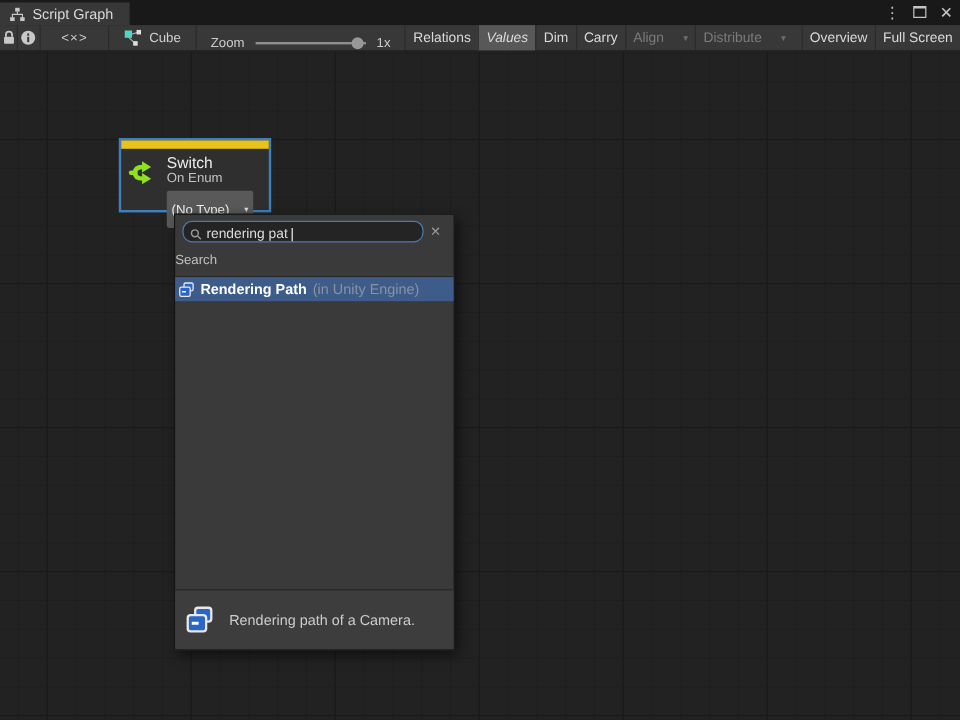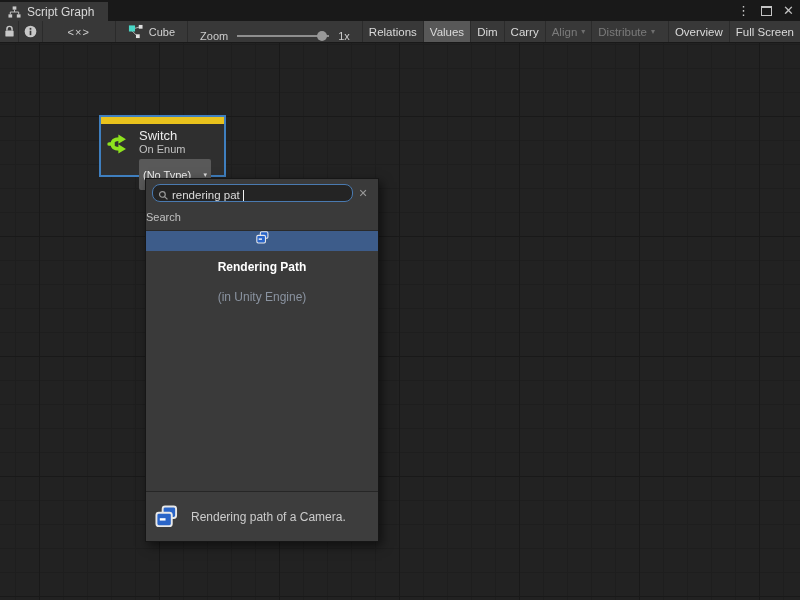--- a/index.html
+++ b/index.html
@@ -20,22 +20,22 @@
   .tool-ibtn{display:flex;align-items:center;justify-content:center;border-right:1px solid #2b2b2b;}
   .w-lock{width:20px;} .w-info{width:25px;} .w-code{width:80px;color:#cfcfcf;font-size:11px;letter-spacing:1px;}
   .graph-ref{display:flex;align-items:center;gap:6px;padding:0 12px;border-right:1px solid #2b2b2b;}
   .zoom-sec{display:flex;align-items:center;gap:9px;padding:15px 12px;}
   .zoom-sec .lbl{color:#cccccc;}
   .slider{position:relative;width:92px;height:12px;}
   .slider-track{position:absolute;left:0;right:0;top:5px;height:2px;background:#8f8f8f;}
   .slider-handle{position:absolute;top:1px;right:2px;width:10px;height:10px;border-radius:50%;background:#989898;}
   .tb-right{margin-left:auto;display:flex;align-items:stretch;white-space:nowrap;}
   .tb-btn{display:flex;align-items:center;padding:0 6px;border-left:1px solid #2b2b2b;font-size:11.5px;color:#dadada;cursor:default;}
-  .tb-btn.active{background:#585858;}
-  .tb-btn.disabled{color:#7b7b7b;}
+  .tb-btn.active{background:#585858;font-style:italic;}
+  .tb-btn.disabled{color:#7b7b7b;gap:12px;}
   .tb-btn .caret{font-size:8px;margin-left:4px;color:#b9b9b9;}
   .tb-btn.disabled .caret{color:#6e6e6e;}
   .tb-btn.grp-gap{margin-left:7px;}
   
   .canvas{position:absolute;left:0;right:0;top:43px;bottom:0;background-color:#222222;
     background-image:
       linear-gradient(#191919 1px,transparent 1px),
       linear-gradient(90deg,#191919 1px,transparent 1px),
       linear-gradient(#1e1e1e 1px,transparent 1px),
       linear-gradient(90deg,#1e1e1e 1px,transparent 1px);
@@ -58,21 +58,21 @@
   .finder{position:absolute;left:145px;top:135px;width:234px;height:364px;box-sizing:border-box;z-index:2;
     background:#3a3a3a;border:1px solid #161616;box-shadow:3px 4px 10px rgba(0,0,0,.55);
     display:flex;flex-direction:column;}
   .finder-top{padding:5px 5px 0 6px;display:flex;align-items:center;}
   .search-input{flex:1;height:16px;background:#242424;border:1px solid #4a7ab0;border-radius:8px;
     display:flex;align-items:flex-end;padding:0 5px;gap:3px;box-sizing:content-box;}
   .search-text{color:#dcdcdc;font-size:11.5px;white-space:pre;}
   .txt-caret{width:1px;height:11px;background:#f2f2f2;}
   .clear-btn{width:20px;text-align:center;color:#999999;font-size:11px;}
   .section-label{text-align:left;color:#c0c0c0;font-size:11px;padding:9px 0 7px;border-bottom:1px solid #2a2a2a;}
-  .result-row{height:20px;background:#3d5c8a;display:flex;align-items:center;padding:0 3px;gap:16px;flex-direction:column;}
+  .result-row{height:20px;background:#3d5c8a;display:flex;align-items:center;padding:0 3px;gap:5px;}
   .result-name{color:#ffffff;font-weight:bold;font-size:12px;}
   .result-context{color:#8a93a0;font-size:12px;}
   .finder-list{flex:1;}
   .finder-foot{height:49px;background:#3d3d3d;border-top:1px solid #262626;
     display:flex;align-items:center;gap:13px;padding:0 9px;}
   .desc-text{color:#cccccc;font-size:12px;}
   svg{display:block;}
 </style>
 </head>
 <body>

